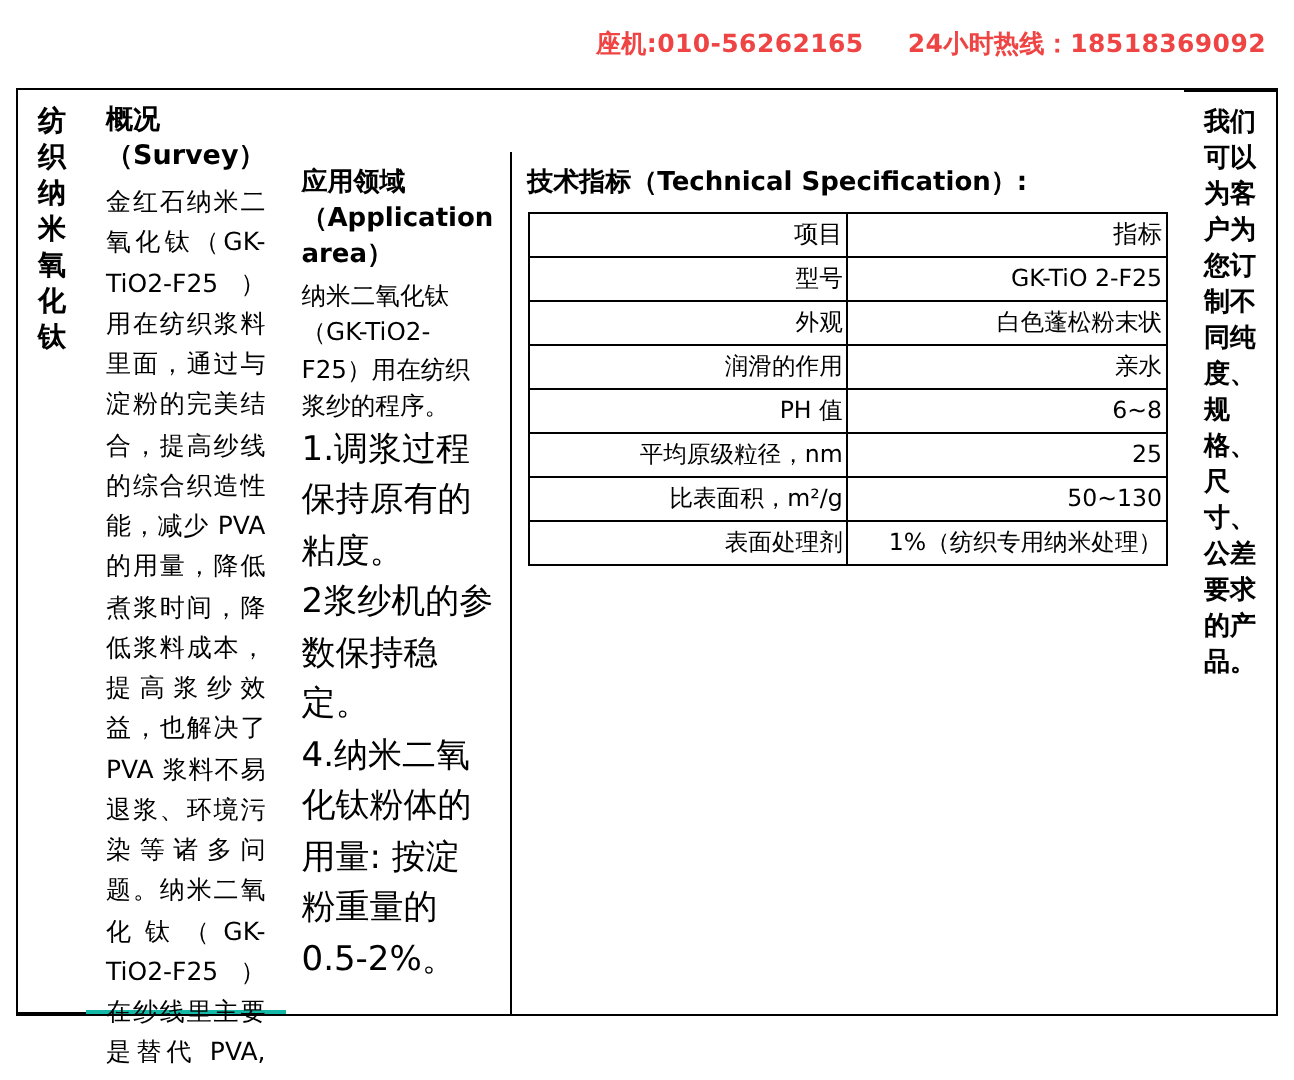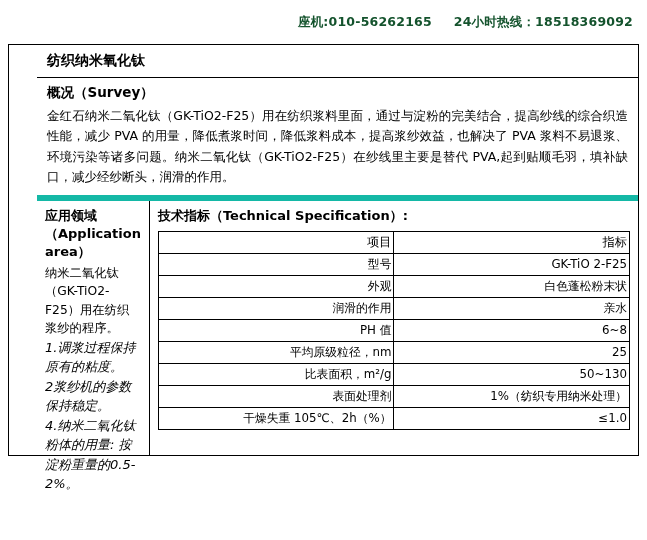--- a/index.html
+++ b/index.html
@@ -23,58 +23,58 @@
   }
   
   .contact-bar {
     height: 44px;
     display: flex;
     align-items: center;
     justify-content: flex-end;
     padding-right: 14px;
     font-size: 12.5px;
     font-weight: bold;
-    color: #14532d;
+    color: #ef4444;
     letter-spacing: 0.2px;
   }
   .contact-bar .phone1 { margin-right: 22px; }
 
   .doc {
     margin: 0 8px;
     border: 1px solid #000;
-    height: 412px;
+    height: 464px;
     box-sizing: border-box;
     display: flex;
-    flex-direction: column;
-    padding-left: 28px;
+    flex-direction: row;
   }
   .title-row {
     border-bottom: 1px solid #000;
     padding: 7px 10px 7px 10px;
     font-size: 14px;
     font-weight: bold;
   }
   .survey-block {
-    border-bottom: 6px solid #14b8a6;
+    border-bottom: 2px solid #14b8a6;
     padding: 6px 10px 8px 10px;
   }
   .survey-head {
     font-size: 13.5px;
     font-weight: bold;
     margin-bottom: 4px;
   }
   .survey-text {
     font-size: 12.5px;
     line-height: 1.62;
     text-align: justify;
   }
   .cols {
     display: flex;
     flex: 1 1 auto;
     min-height: 0;
+    margin-top: 31px;
   }
   .col-left {
     width: 281px;
     border-right: 1px solid #000;
     box-sizing: border-box;
     padding: 6px 8px 4px 8px;
   }
   .col-right {
     flex: 1 1 auto;
     box-sizing: border-box;
@@ -88,24 +88,23 @@
   .app-line {
     font-size: 12.3px;
     line-height: 1.5;
   }
   .app-list {
     margin: 0;
     padding: 0;
     list-style: none;
   }
   .app-list li {
-    font-size: 13px;
+    font-size: 17px;
     line-height: 1.5;
     margin: 0;
-    font-style: italic;
   }
   
   table.spec {
     width: 100%;
     border-collapse: collapse;
     margin-top: 6px;
     table-layout: fixed;
   }
   table.spec th, table.spec td {
     border: 1px solid #000;
@@ -191,25 +190,22 @@
               <td>25</td>
             </tr>
             <tr>
               <td>比表面积，m²/g</td>
               <td>50~130</td>
             </tr>
             <tr>
               <td>表面处理剂</td>
               <td>1%（纺织专用纳米处理）</td>
             </tr>
-            <tr>
-              <td>干燥失重 105℃、2h（%）</td>
-              <td>≤1.0</td>
-            </tr>
           </tbody>
         </table>
       </div>
 
     </div>
 
+    <div class="footer-row">我们可以为客户为您订制不同纯度、规格、尺寸、公差要求的产品。</div>
 
   </div>
 </div>
 
 </body></html>

